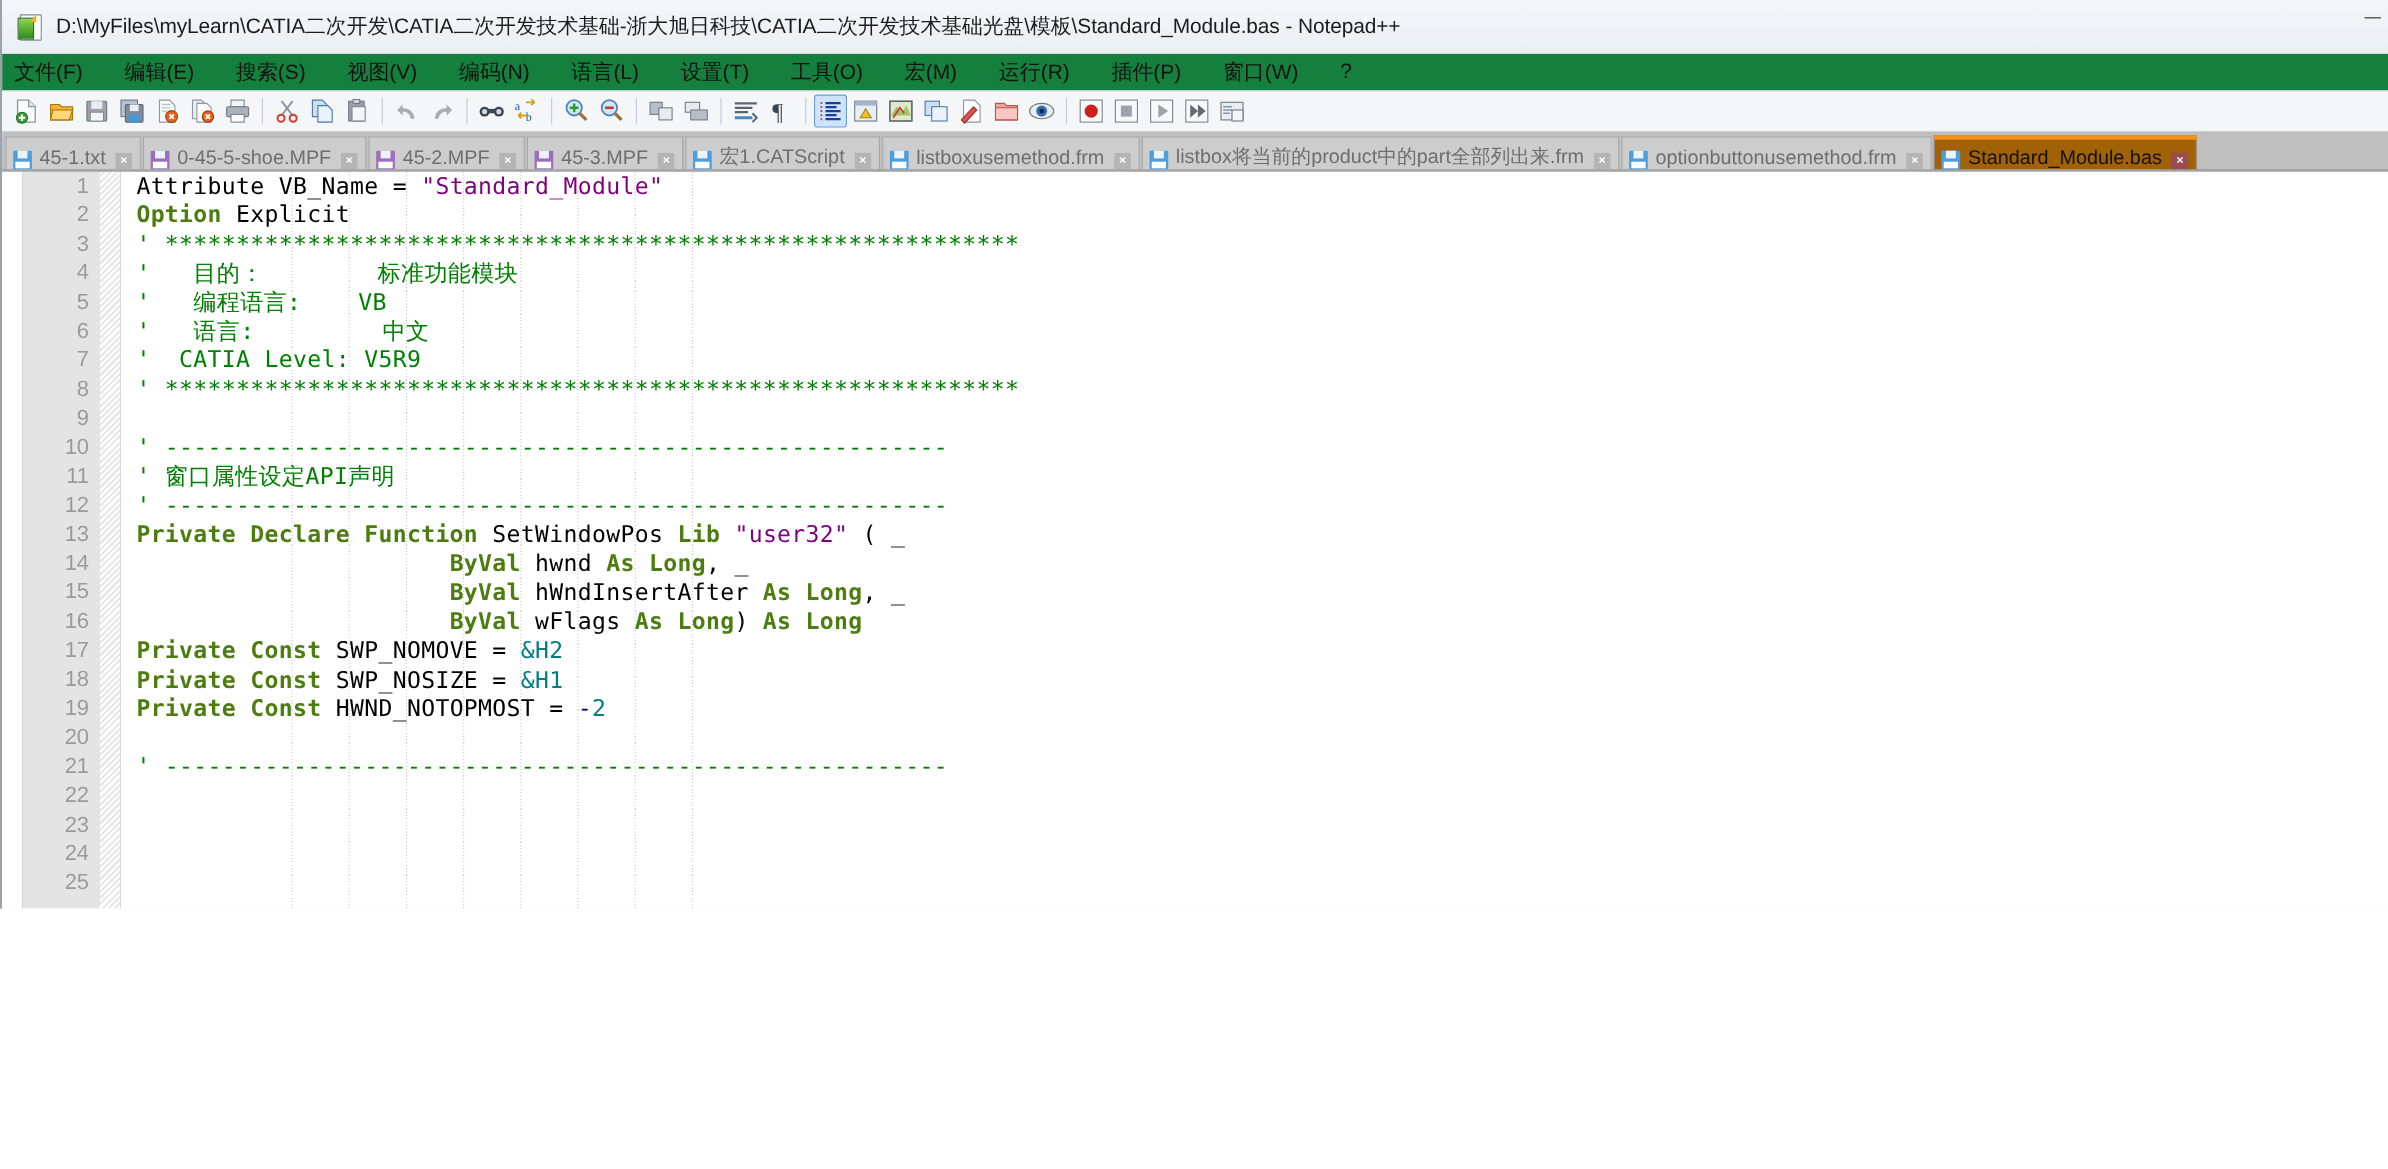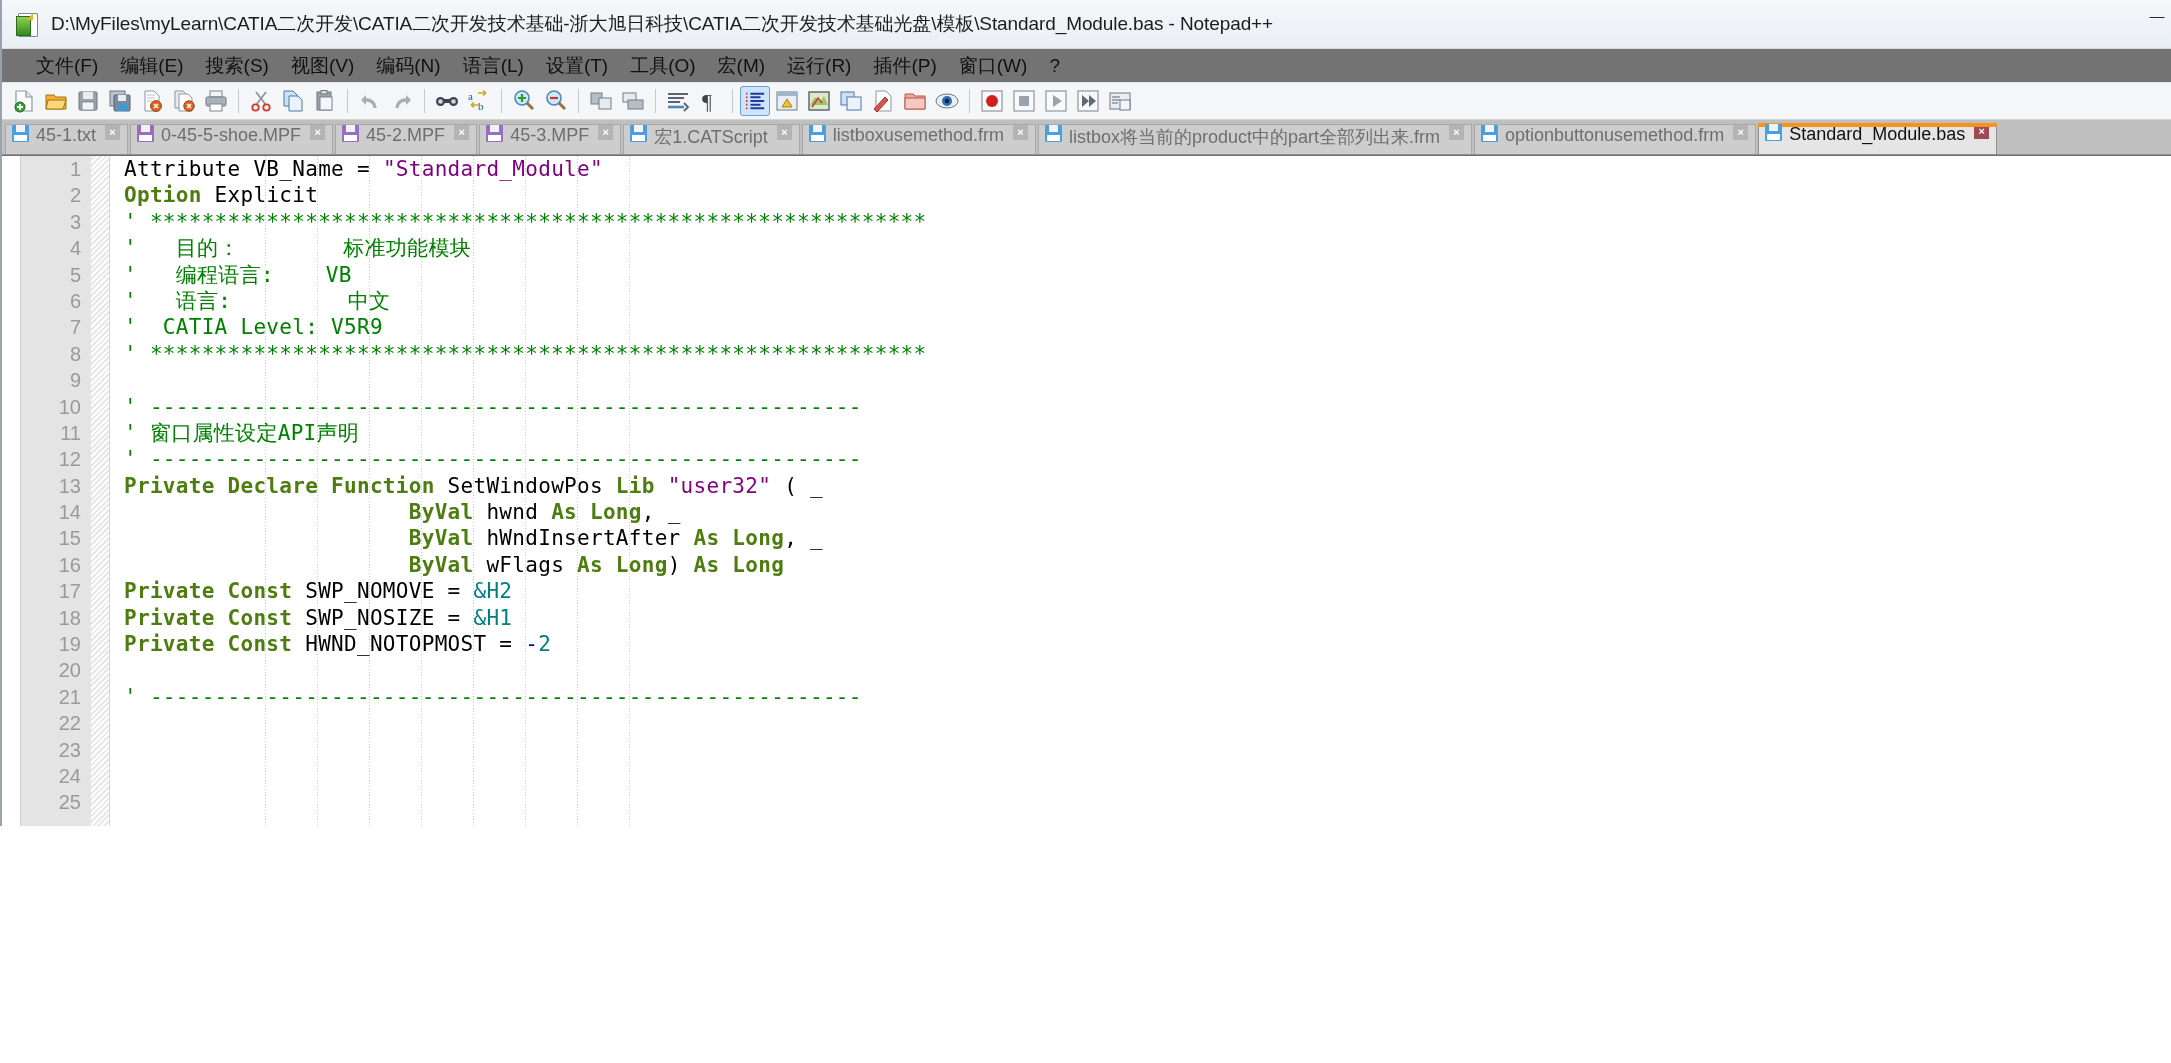--- a/index.html
+++ b/index.html
@@ -40,22 +40,22 @@
   .title-text{
     font-size:19px;color:#1c1c1c;white-space:nowrap;letter-spacing:-0.1px;
     font-family:"Liberation Sans", sans-serif;
   }
   .win-buttons{position:absolute;right:0;top:0;height:48px;display:flex;align-items:flex-start;}
   .win-btn{width:28px;height:30px;display:flex;align-items:center;justify-content:center;
     font-size:15px;color:#2b2b2b;}
 
   
   .menubar{
-    height:33px;min-height:33px;background:#737373;display:flex;align-items:center;
-    padding-left:23px;border-bottom:1px solid #e2e6ea;
+    height:33px;min-height:33px;background:#15803d;display:flex;align-items:center;
+    padding-left:0;border-bottom:1px solid #e2e6ea;gap:16px;
   }
   .menu-item{
     font-size:19px;color:#111111;padding:3px 11px;white-space:nowrap;
     font-family:"Liberation Sans", sans-serif;cursor:default;
   }
 
   
   .toolbar{
     height:36px;min-height:36px;background:#f4f6f8;
     display:flex;align-items:center;padding-left:6px;
@@ -67,36 +67,36 @@
   .tb.sel{background:#cfe4fb;border:1px solid #6a9fd8;border-radius:3px;box-sizing:border-box;}
   .tbsep{width:1px;height:24px;background:#c2c8ce;margin:0 6px;flex:none;}
 
   
   .tabbar{
     height:34px;min-height:34px;background:#bfbfbf;
     display:flex;align-items:flex-end;padding-left:3px;position:relative;
     border-bottom:1px solid #8f8f8f;overflow:hidden;
   }
   .tab{
-    height:30px;display:flex;align-items:flex-start;
+    height:30px;display:flex;align-items:flex-end;
     background:#cdcdcd;border:1px solid #a8a8a8;border-bottom:none;
     margin-right:2px;padding:0 7px 0 6px;box-sizing:border-box;
     position:relative;flex:none;
   }
   .tab .tabicon{width:17px;height:17px;margin-right:7px;flex:none;position:relative;}
   .tab .tablabel{
     font-size:18px;color:#6e6e6e;white-space:nowrap;
     font-family:"Liberation Sans", sans-serif;margin-right:9px;
   }
   .tab .tabclose{
     width:15px;height:15px;background:#b4b4b4;color:#ffffff;
     font-size:11px;line-height:15px;text-align:center;flex:none;font-weight:bold;
     font-family:"Liberation Sans", sans-serif;
   }
-  .tab.active{background:#e5e5e5;border-color:#8f8f8f;height:31px;}
+  .tab.active{background:#a16207;border-color:#8f8f8f;height:31px;}
   .tab.active .tablabel{color:#111111;}
   .tab.active .tabclose{background:#9b4a56;color:#ffffff;}
   .tab .topbar{position:absolute;left:-1px;right:-1px;top:-1px;height:4px;background:transparent;}
   .tab.active .topbar{background:#f4931e;}
 
   
   .floppy{width:17px;height:17px;position:relative;}
   .floppy .body{position:absolute;inset:0;border-radius:1px;}
   .floppy .shutter{position:absolute;left:4px;top:0px;width:9px;height:7px;background:#eef3f8;}
   .floppy .label{position:absolute;left:2px;bottom:1px;width:13px;height:6px;background:#ffffff;}

